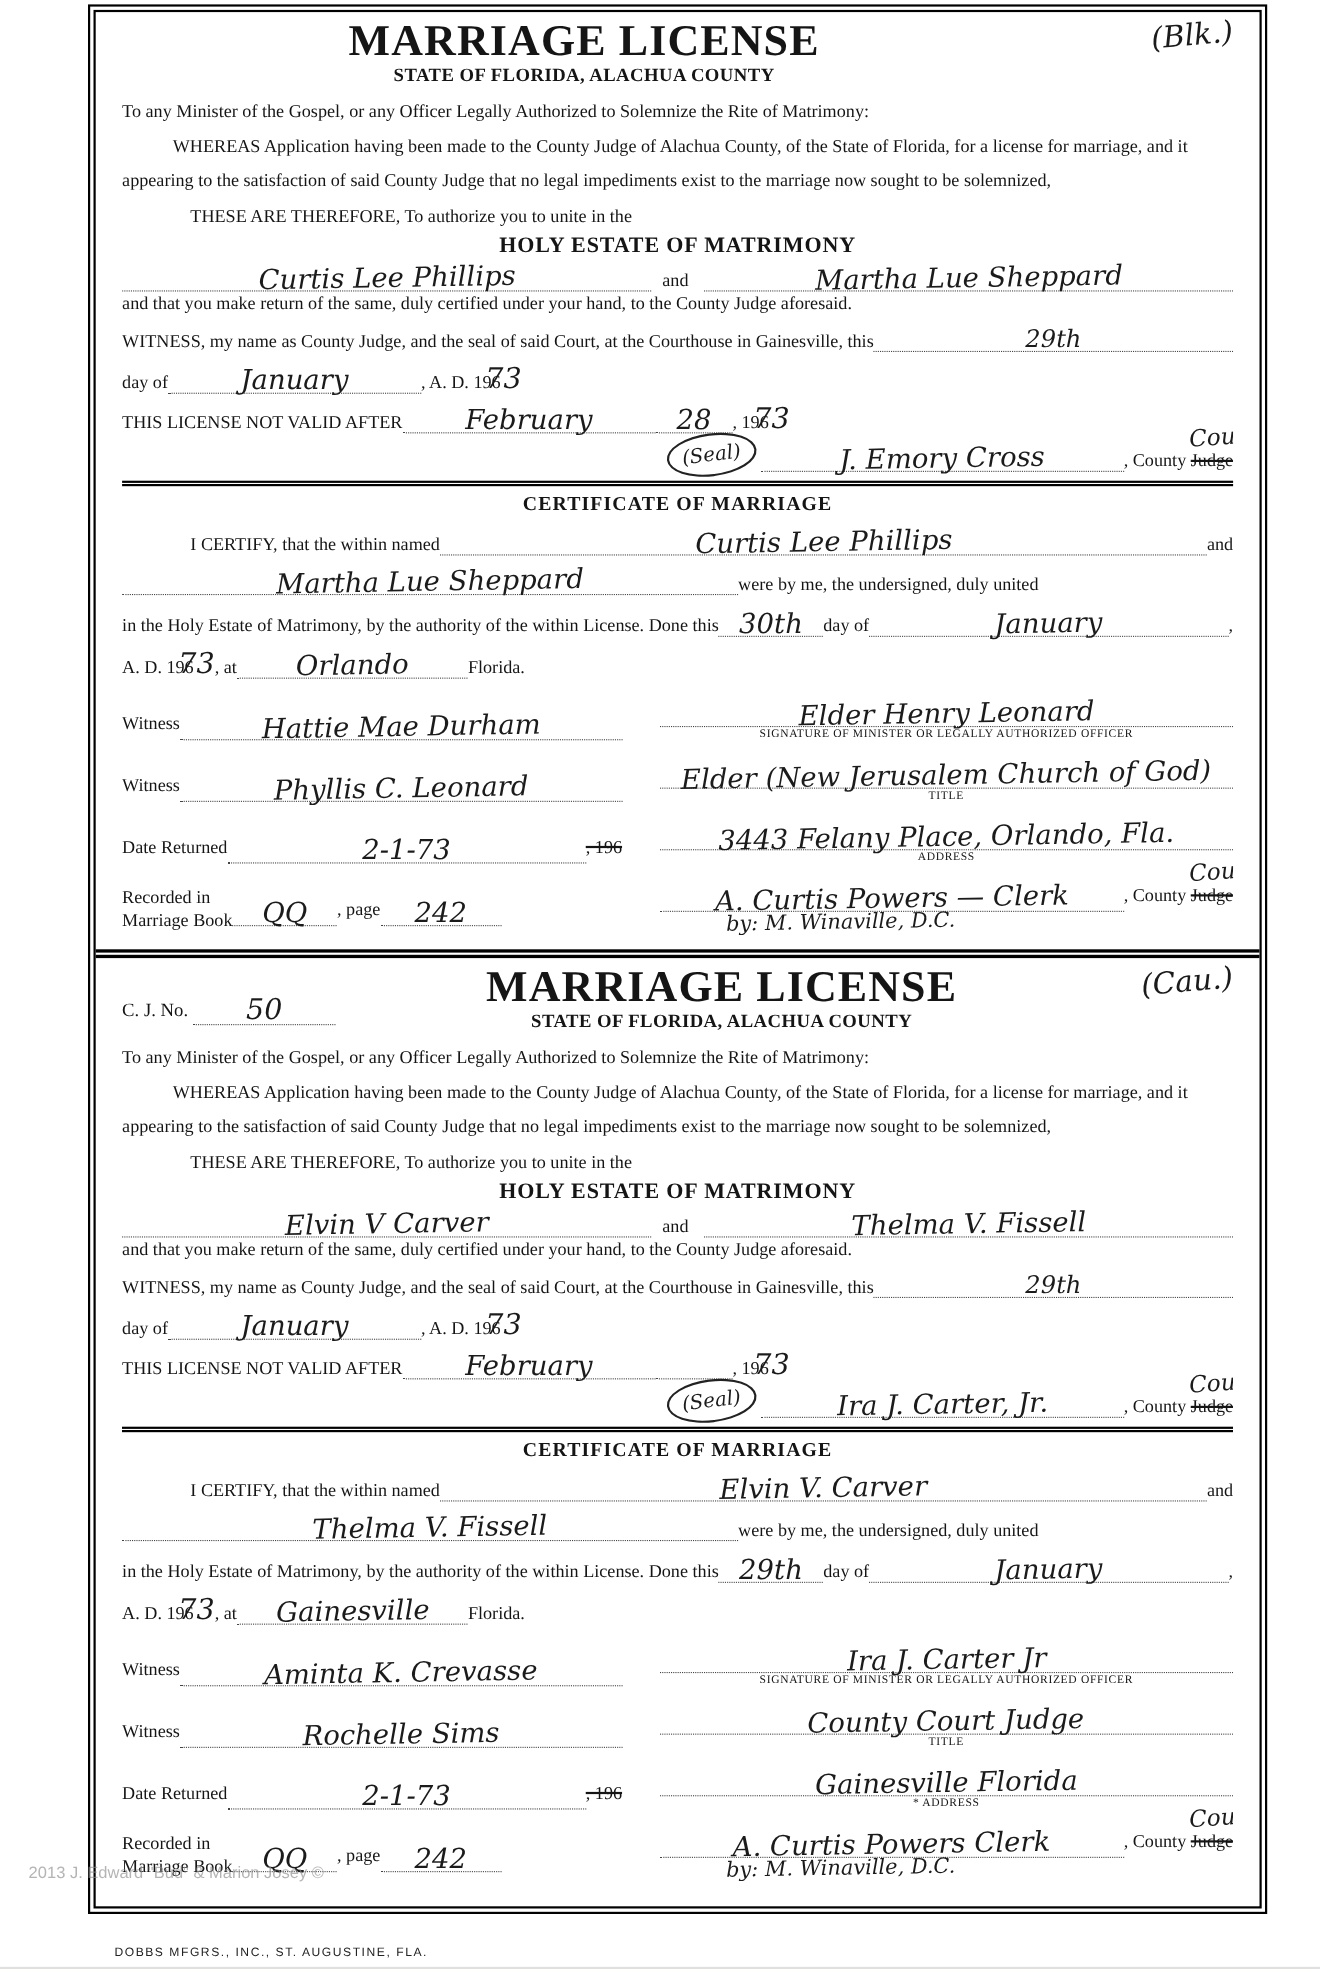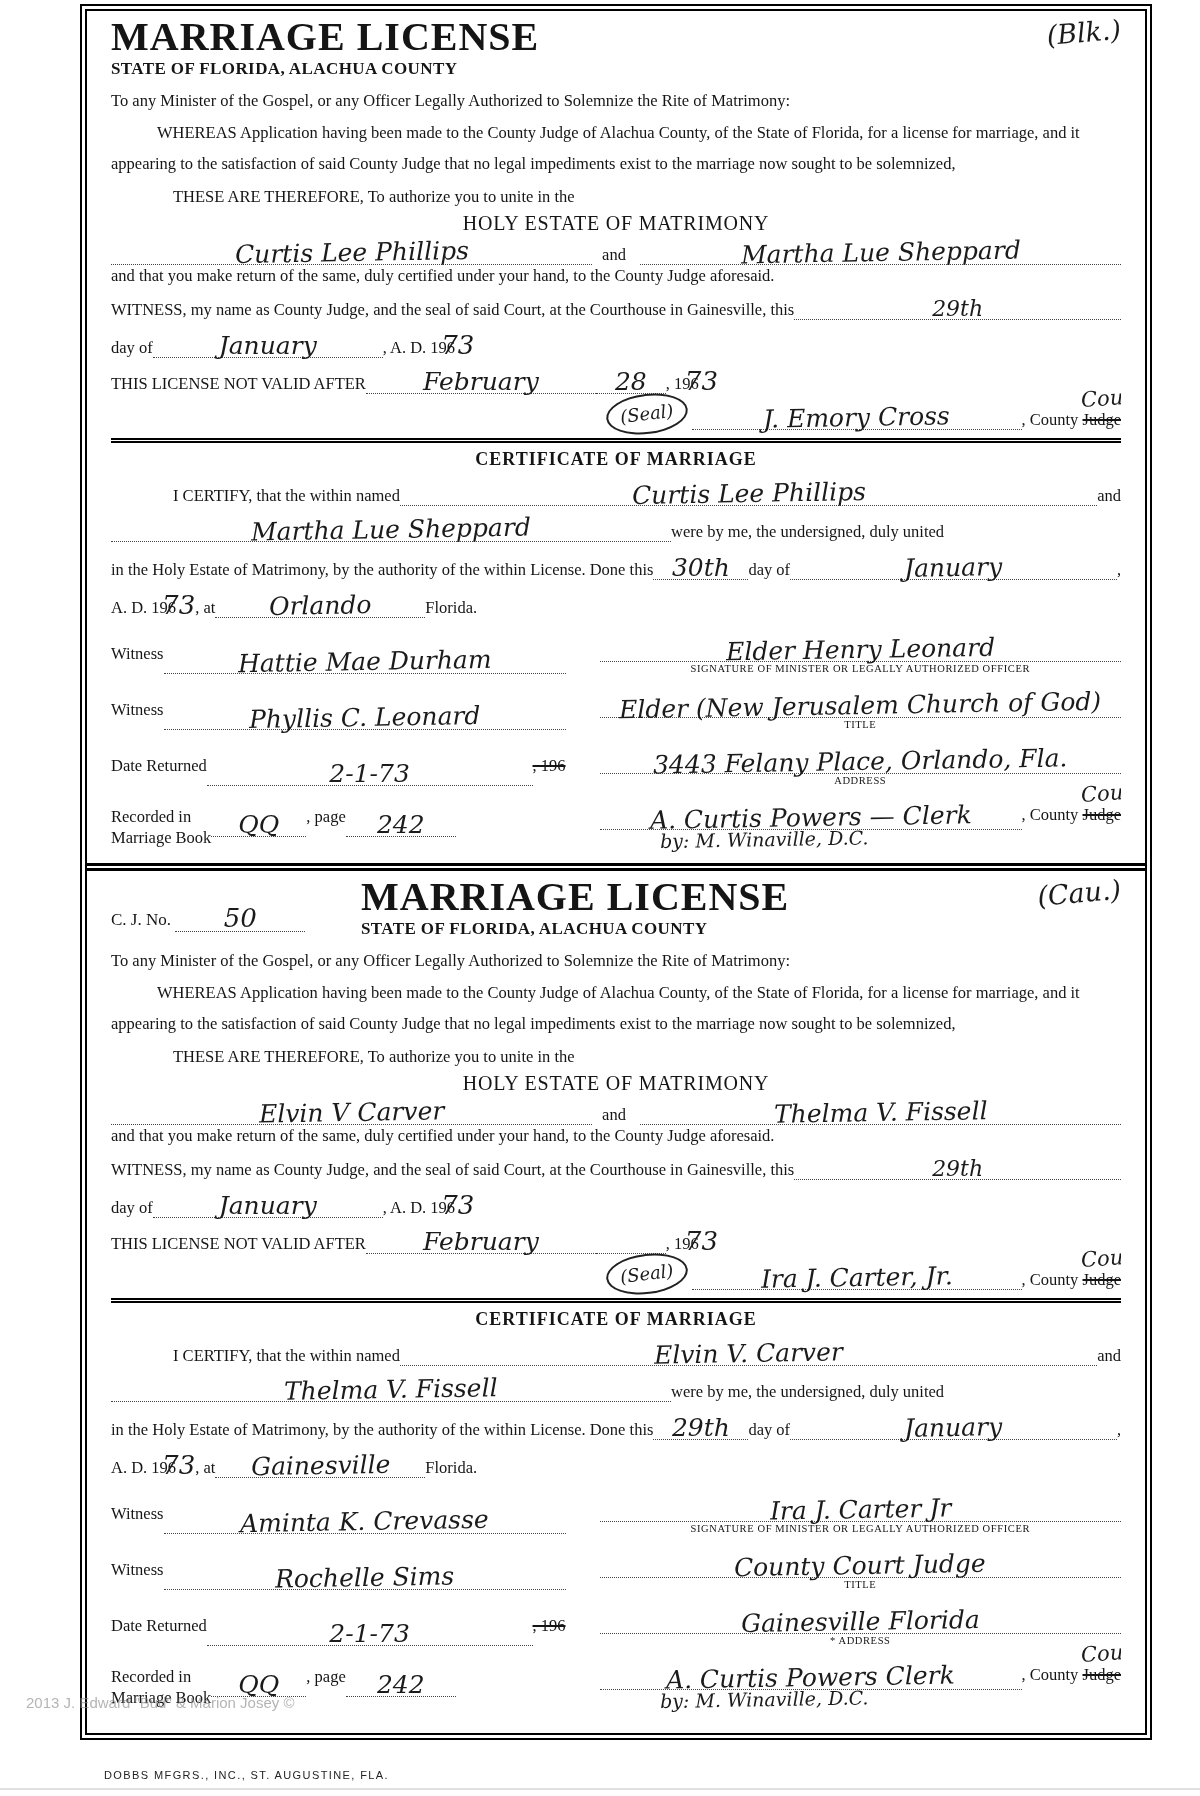--- a/index.html
+++ b/index.html
@@ -19,30 +19,30 @@
 
   
   .hw{font-family:"DejaVu Serif",serif;font-style:italic;color:#1b1b1b}
 
   
   .form-header{display:flex;align-items:flex-start}
   .cjno{flex:0 0 250px;font-size:17px;padding-top:24px;white-space:nowrap}
   .dl{border-bottom:1px dotted #444;text-align:center;display:inline-block}
   .cj-dl{width:130px}
   .cj-hw{font-size:26px;position:relative;top:2px}
-  .title-block{flex:1;text-align:left}
+  .title-block{flex:1;text-align:center}
   .title{margin:0;font-size:40px;font-weight:bold;letter-spacing:1px;line-height:1.02}
   .subtitle{font-size:17px;font-weight:bold;margin-top:1px;letter-spacing:.4px}
   .race-note{flex:0 0 170px;text-align:right;font-size:27px;padding-top:4px;transform:rotate(-5deg)}
 
   
   .addressee{font-size:16.5px;margin:12px 0 0}
   .whereas{font-size:16.5px;line-height:1.9;margin:6px 0 0;text-indent:46px}
   .therefore{font-size:16.5px;margin:8px 0 0;padding-left:62px}
-  .holy{text-align:center;font-size:20px;font-weight:normal;letter-spacing:.8px;margin-top:5px}
+  .holy{text-align:center;font-size:20px;font-weight:bold;letter-spacing:.8px;margin-top:5px}
 
   .names-row{display:flex;align-items:flex-end;font-size:16.5px;margin-top:0}
   .name-dl{flex:1}
   .hw-name{font-size:25px;white-space:nowrap;position:relative;top:3px;transform:rotate(-1deg);display:inline-block}
   .and-sep{padding:0 14px 0 10px}
   .return-clause{font-size:16.5px;margin:1px 0 0}
 
   .line{display:flex;align-items:flex-end;font-size:16.5px;white-space:nowrap}
   .mt1{margin-top:8px}.mt2{margin-top:6px}
   .fill-dl{flex:1}
@@ -61,21 +61,21 @@
 
   .cert-title{text-align:center;font-size:18px;font-weight:bold;letter-spacing:1px;margin-top:6px}
   .certify-line{margin-top:6px}
   .lbl-indent{padding-left:62px}
   .bride-line .fill-dl{max-width:560px}
   .done-line,.place-line{white-space:nowrap}
 
   
   .bgrid{margin-top:8px}
   .brow{display:flex;align-items:flex-end;margin-top:14px}
-  .bleft{flex:0 0 45%;display:flex;align-items:flex-start;font-size:16.5px;white-space:nowrap}
+  .bleft{flex:0 0 45%;display:flex;align-items:center;font-size:16.5px;white-space:nowrap}
   .bright{flex:1;margin-left:34px;text-align:center;position:relative}
   .rdl{display:block;border-bottom:1px dotted #444}
   .caption{font-size:10.5px;letter-spacing:.6px;margin-top:1px}
   .rec-label{line-height:1.25}
   .clerk-row .bright{text-align:left}
   .clerk-flex{display:flex;align-items:center;white-space:nowrap;font-size:16.5px}
   .clerk-flex .fill-dl{flex:1}
   .deputy{margin:-4px 0 0 60px;font-size:19px;transform:rotate(-1deg)}
 
   .printer-credit{

